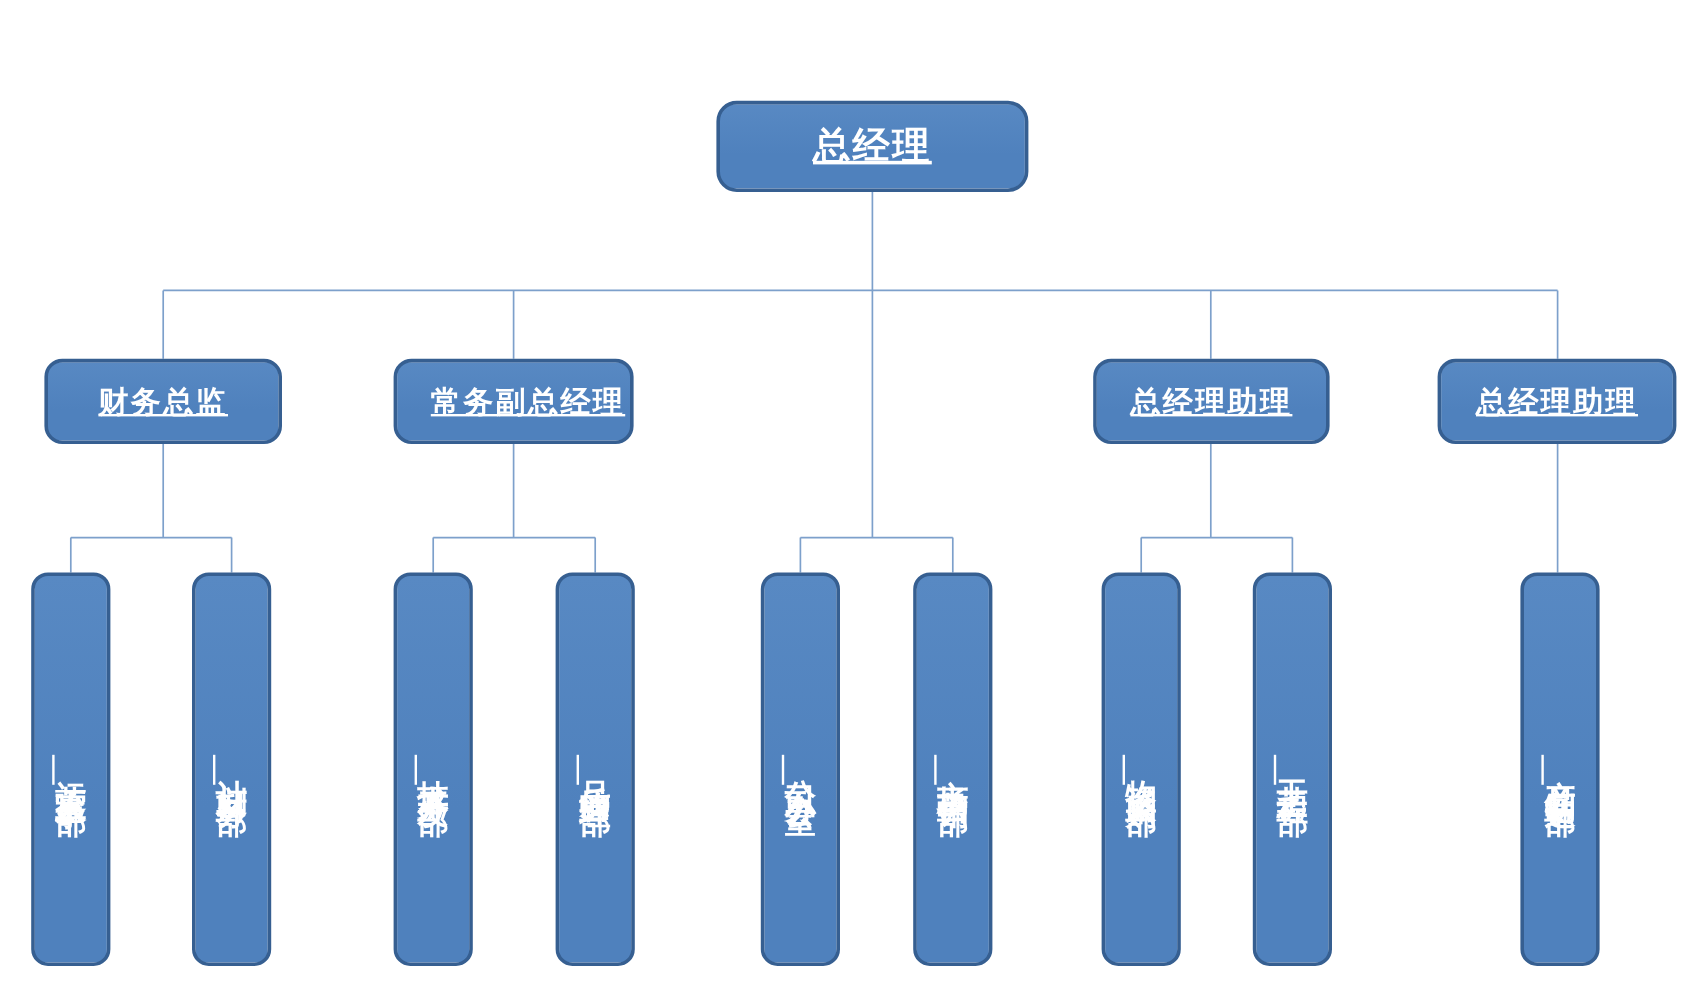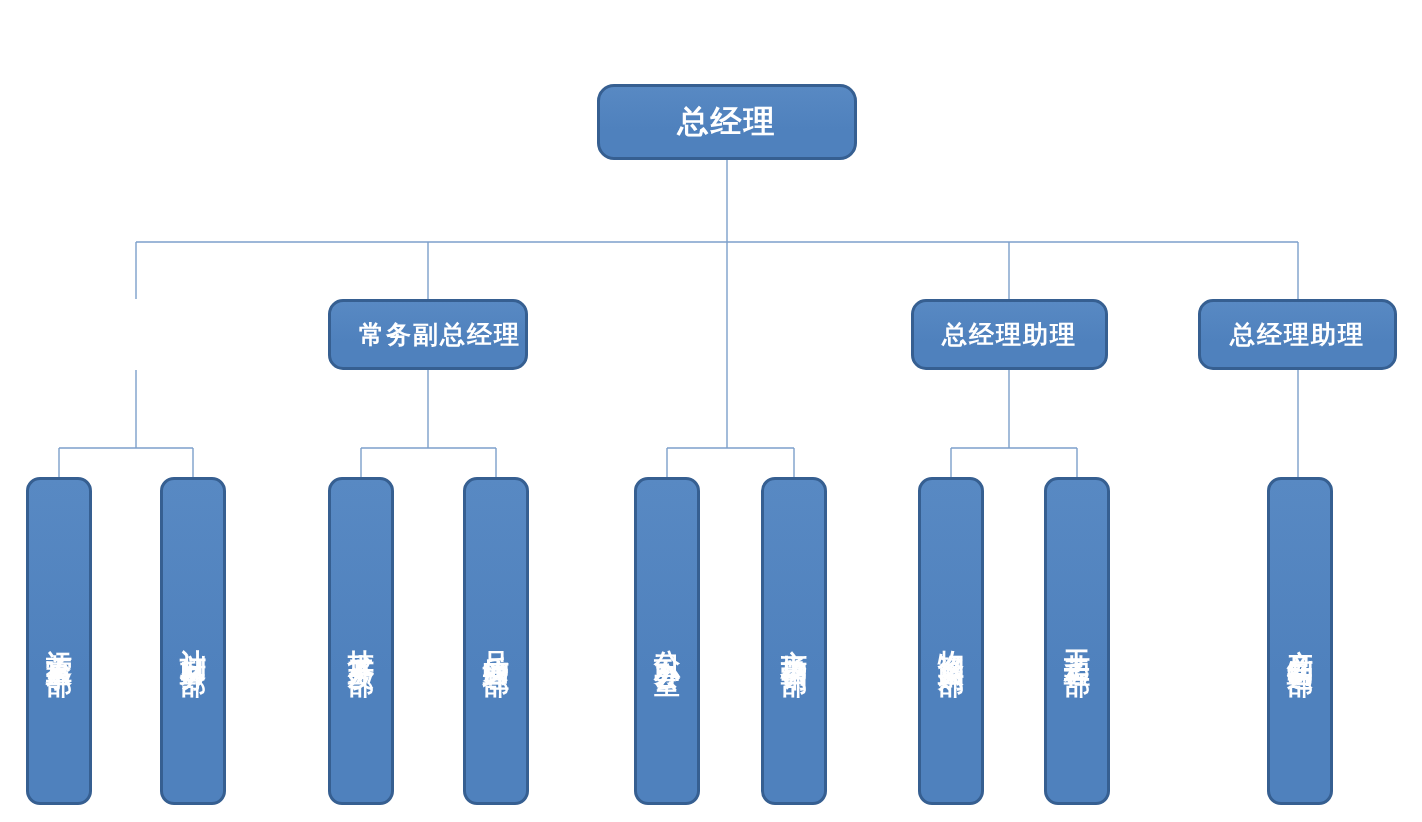--- a/index.html
+++ b/index.html
@@ -42,21 +42,21 @@
     font-size:26px;
     writing-mode:vertical-rl;
     text-orientation:upright;
     letter-spacing:5px;
   }
   .d0{left:26px;} .d1{left:160px;}
   .d2{left:328px;} .d3{left:463px;}
   .d4{left:634px;} .d5{left:761px;}
   .d6{left:918px;} .d7{left:1044px;}
   .d8{left:1267px;}
-  .lbl{pointer-events:none;}
+  .lbl{pointer-events:none;text-decoration:underline;}
 </style>
 </head>
 <body>
 
 <div class="stage">
 
   <svg class="wires" viewBox="0 0 1422 822" fill="none">
     <path stroke="var(--connector)" stroke-width="1.4" d="
       M727 160 V448
       M136 242 H1298
@@ -79,20 +79,23 @@
       M951 448 H1077
       M951 448 V477
       M1077 448 V477
       M1298 370 V477"></path>
   </svg>
 
   <div class="node hbox root">
     <span class="lbl">总经理</span>
   </div>
 
+  <div class="node hbox r2 cfo">
+    <span class="lbl">财务总监</span>
+  </div>
   <div class="node hbox r2 evp">
     <span class="lbl">常务副总经理</span>
   </div>
   <div class="node hbox r2 asst1">
     <span class="lbl">总经理助理</span>
   </div>
   <div class="node hbox r2 asst2">
     <span class="lbl">总经理助理</span>
   </div>
 

